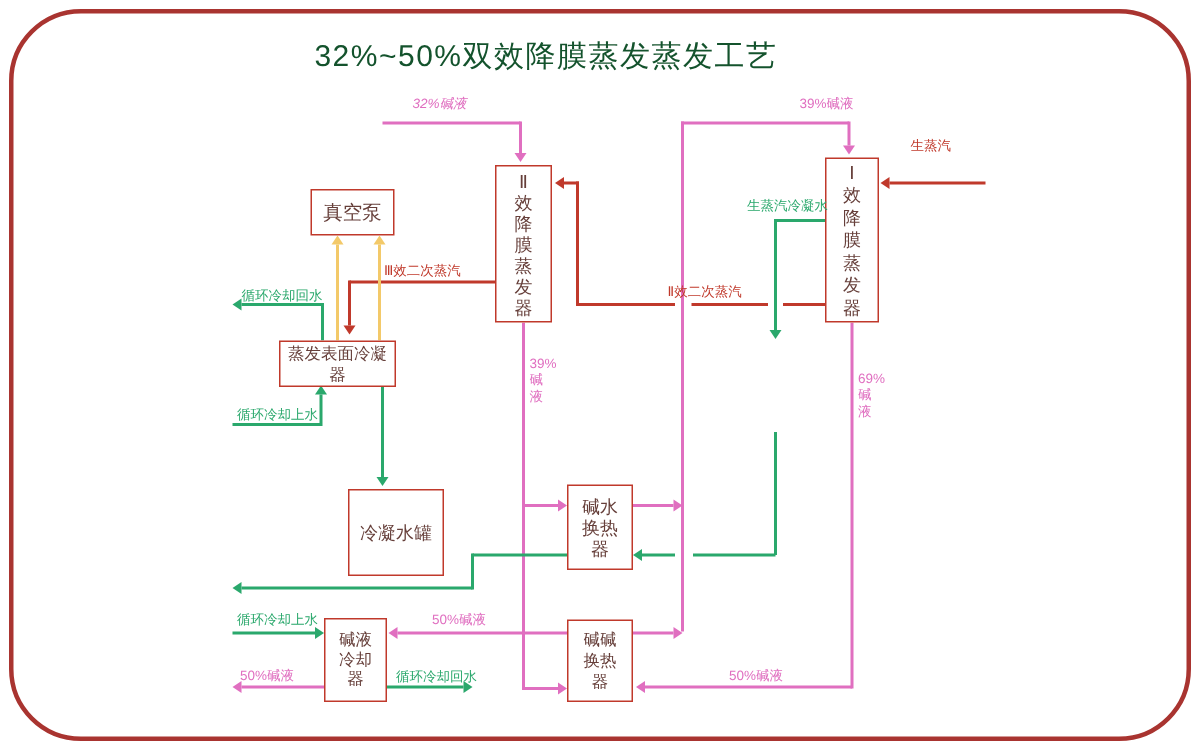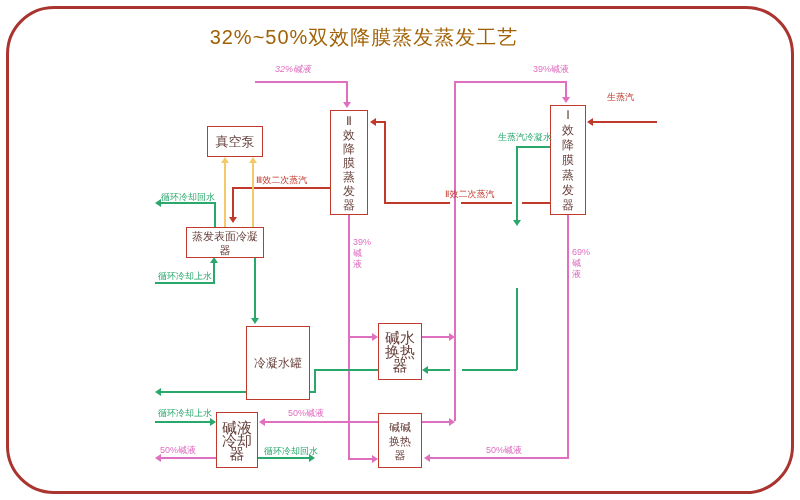--- a/index.html
+++ b/index.html
@@ -1,21 +1,21 @@
 <!DOCTYPE html>
 <html><head>
 <meta charset="utf-8">
 <style>
   html,body{margin:0;padding:0;background:#fff;width:800px;height:500px;overflow:hidden;
     font-family:"Liberation Sans", sans-serif;}
   .frame{position:absolute;left:6px;top:6px;width:782px;height:482px;
     border:3px solid #a93430;border-radius:48px;background:#fff;}
   .stage{position:absolute;left:0;top:0;width:800px;height:500px;}
   .title{position:absolute;left:0;top:24px;width:728px;text-align:center;
-    font-size:20px;color:#a16207;letter-spacing:1px;}
+    font-size:20px;color:#14532d;letter-spacing:1px;}
   
   .pk{color:#e06fc0;}
   .gn{color:#2aa86c;}
   .rd{color:#c0392b;}
   .or{color:#f3c969;}
   
   .ln{position:absolute;background:currentColor;}
   
   .ar{position:absolute;width:0;height:0;}
   .ar-r{border-top:4px solid transparent;border-bottom:4px solid transparent;border-left:6px solid;}
@@ -122,44 +122,44 @@
     <div class="ln" style="left:224px;top:163px;width:2px;height:64px;"></div>
     <div class="ar ar-u" style="left:221px;top:157px;"></div>
     <div class="ln" style="left:252px;top:163px;width:2px;height:64px;"></div>
     <div class="ar ar-u" style="left:249px;top:157px;"></div>
   </div>
 
   <div class="box" style="left:186px;top:227px;width:78px;height:31px;font-size:11px;"><span>蒸发表面冷凝器</span></div>
 
   <div class="box" style="left:207px;top:126px;width:56px;height:31px;font-size:13px;"><span>真空泵</span></div>
 
-  <div class="box" style="left:246px;top:326px;width:64px;height:74px;"><span>冷凝水罐</span></div>
+  <div class="box" style="left:232px;top:326px;width:64px;height:58px;"><span>冷凝水罐</span></div>
 
-  <div class="box" style="left:216px;top:412px;width:42px;height:56px;font-size:15px;line-height:13px;"><span>碱液
+  <div class="box" style="left:216px;top:412px;width:42px;height:56px;font-size:11px;line-height:13px;"><span>碱液
 冷却
 器</span></div>
 
   <div class="box" style="left:330px;top:110px;width:38px;height:105px;line-height:14px;"><span>Ⅱ
 效
 降
 膜
 蒸
 发
 器</span></div>
 
   <div class="box" style="left:550px;top:105px;width:36px;height:110px;line-height:15px;"><span>Ⅰ
 效
 降
 膜
 蒸
 发
 器</span></div>
 
 
-  <div class="box" style="left:378px;top:323px;width:44px;height:57px;font-size:15px;line-height:14px;"><span>碱水
+  <div class="box" style="left:378px;top:323px;width:44px;height:57px;font-size:12px;line-height:14px;"><span>碱水
 换热
 器</span></div>
 
   <div class="box" style="left:378px;top:413px;width:44px;height:55px;font-size:11px;line-height:14px;"><span>碱碱
 换热
 器</span></div>
 
   <div class="lbl pk" style="left:275px;top:64px;font-style:italic;">32%碱液</div>
   <div class="lbl pk" style="left:486px;top:64px;margin-left:47px;">39%碱液</div>
   <div class="lbl rd" style="left:607px;top:92px;">生蒸汽</div>

